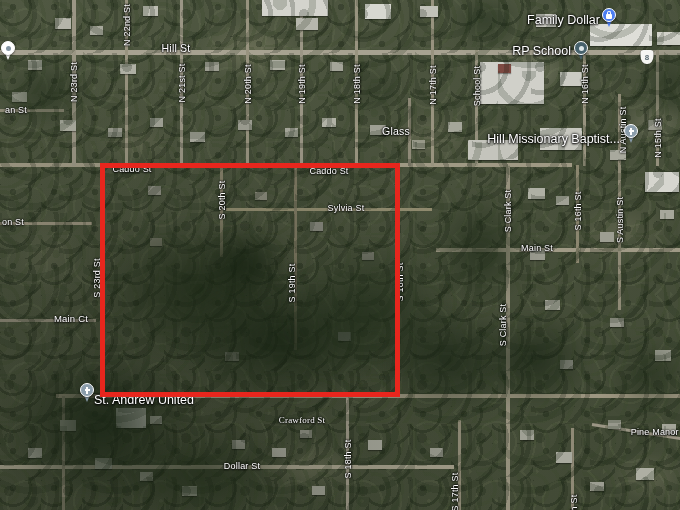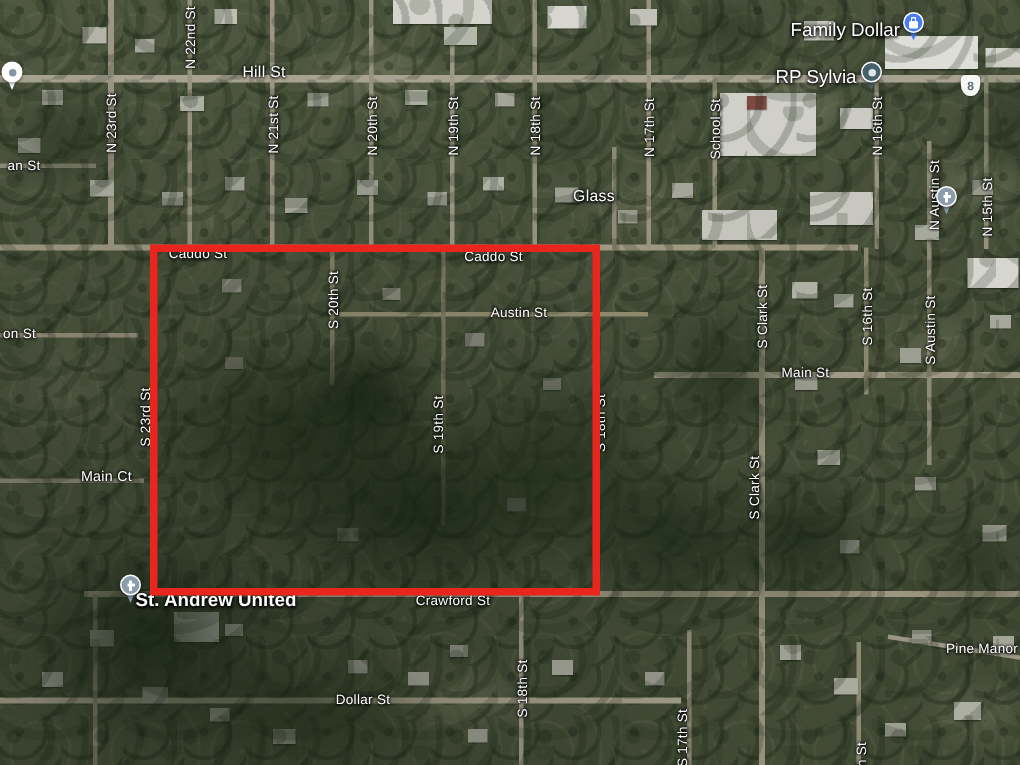--- a/index.html
+++ b/index.html
@@ -214,48 +214,49 @@
       <div class="street-label v" style="left: 302px; top: 84px;">N 19th St</div>
       <div class="street-label v" style="left: 357px; top: 84px;">N 18th St</div>
       <div class="street-label v" style="left: 433px; top: 85px;">N 17th St</div>
       <div class="street-label v" style="left: 477px; top: 86px;">School St</div>
       <div class="street-label v" style="left: 585px; top: 84px;">N 16th St</div>
       <div class="street-label v" style="left: 623px; top: 130px;">N Austin St</div>
       <div class="street-label v" style="left: 658px; top: 138px;">N 15th St</div>
       <div class="street-label h" style="left: 396px; top: 131px; font-size: 10.5px;">Glass</div>
       <div class="street-label h" style="left: 132px; top: 169px;">Caddo St</div>
       <div class="street-label h" style="left: 329px; top: 171px;">Caddo St</div>
-      <div class="street-label h" style="left: 346px; top: 208px;">Austin St</div>
+      <div class="street-label h" style="left: 346px; top: 208px;">Sylvia St</div>
       <div class="street-label v" style="left: 222px; top: 200px;">S 20th St</div>
       <div class="street-label h" style="left: 13px; top: 222px;">on St</div>
       <div class="street-label v" style="left: 97px; top: 278px;">S 23rd St</div>
       <div class="street-label v" style="left: 292px; top: 283px;">S 19th St</div>
       <div class="street-label v" style="left: 508px; top: 211px;">S Clark St</div>
       <div class="street-label v" style="left: 578px; top: 211px;">S 16th St</div>
       <div class="street-label v" style="left: 620px; top: 220px;">S Austin St</div>
       <div class="street-label h" style="left: 537px; top: 248px;">Main St</div>
       <div class="street-label h" style="left: 71px; top: 318px; font-size: 9.5px;">Main Ct</div>
       <div class="street-label v" style="left: 503px; top: 325px;">S Clark St</div>
       <div class="street-label v" style="left: 400px; top: 282px;">S 18th St</div>
-      <div class="street-label h" style="left: 302px; top: 400px;">Crawford St</div>
+      <div class="street-label h" style="left: 302px; top: 420px; font-family: Liberation Serif, serif;">Crawford St</div>
       <div class="street-label h" style="left: 242px; top: 466px;">Dollar St</div>
       <div class="street-label v" style="left: 348px; top: 459px;">S 18th St</div>
       <div class="street-label v" style="left: 455px; top: 492px;">S 17th St</div>
       <div class="street-label v" style="left: 574px; top: 514px;">S 15th St</div>
       <div class="street-label h" style="left: 661px; top: 432px;">Pine Manor Dr</div>
       <div class="shield" style="left: 647px; top: 57px;">8</div>
       <div class="poi-label right" style="left: 600px; top: 20px;">
         <div>Family Dollar</div>
       </div>
       <div class="poi-label right" style="left: 571px; top: 51px;">
-        <div>RP Sylvia</div>
+        <div>RP School</div>
       </div>
       <div class="poi-label right" style="left: 620px; top: 139px;">
-      </div>
-      <div class="poi-label center" style="left: 144px; top: 400px; font-weight: bold;">
+        <div>Hill Missionary Baptist...</div>
+      </div>
+      <div class="poi-label center" style="left: 144px; top: 400px;">
         <div>St. Andrew United</div>
       </div>
     </div>
   <div id="overlay" style="left: 100px; top: 163px; width: 300px; height: 234px; border: 5px solid rgb(232, 38, 29);"></div>
   <div class="layer" id="pins">
       <div class="pin" style="left: 8px; top: 48px;">
         <div class="tip" style="border-top-color: rgb(255, 255, 255);"></div>
         <div class="bubble" style="background: rgb(255, 255, 255);">
           <div class="g-dot" style="background: rgb(132, 149, 163);"></div>
         </div>

